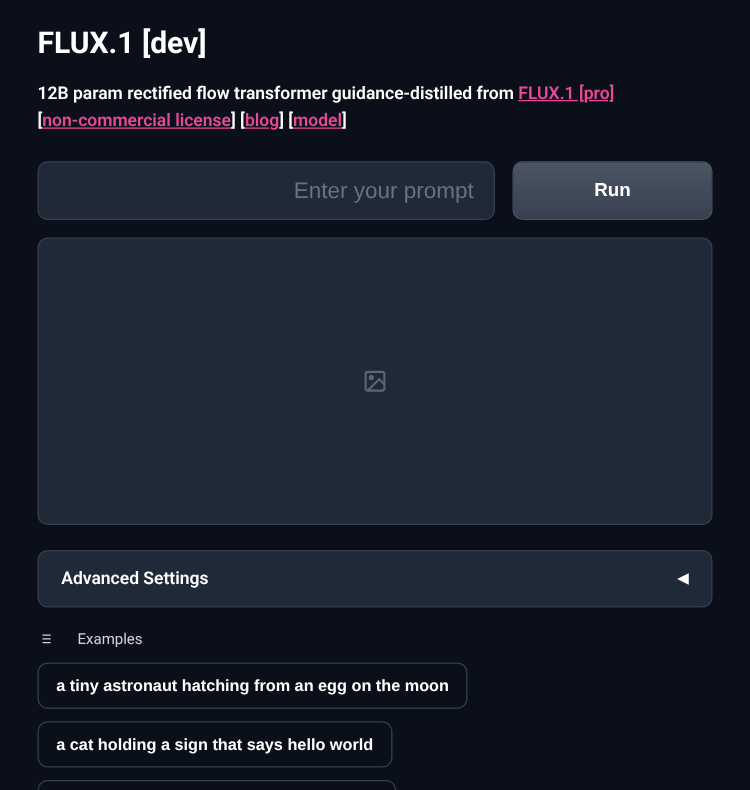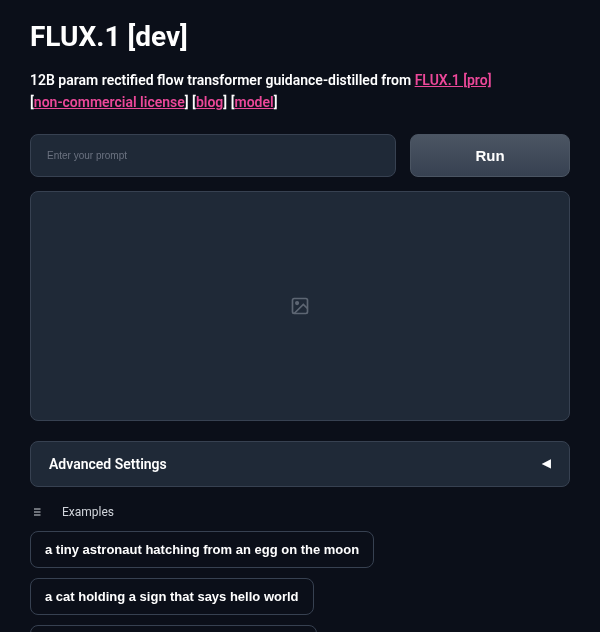--- a/index.html
+++ b/index.html
@@ -10,21 +10,21 @@
     body {
       background: #0b0f19;
       color: #e5e7eb;
       font-family: -apple-system, BlinkMacSystemFont, "Segoe UI", Roboto, sans-serif;
       width: 600px;
       height: 632px;
       padding: 20px 30px;
       overflow: hidden;
     }
     .title {
-      font-size: 28px;
+      font-size: 24px;
       font-weight: 700;
       color: #ffffff;
       margin-bottom: 16px;
     }
     .description {
       font-size: 14px;
       font-weight: 600;
       color: #ffffff;
       line-height: 1.6;
       margin-bottom: 20px;
@@ -42,22 +42,23 @@
       gap: 14px;
       margin-bottom: 14px;
     }
     .prompt-input {
       flex: 1;
       background: #1f2937;
       border: 1px solid #374151;
       border-radius: 8px;
       padding: 12px 16px;
       color: #e5e7eb;
-      font-size: 10px;
+      font-size: 18px;
       outline: none;
+      text-align: right;
     }
     .prompt-input::placeholder {
       color: #6b7280;
     }
     .run-button {
       width: 160px;
       background: linear-gradient(180deg, #4b5563 0%, #374151 100%);
       border: 1px solid #4b5563;
       border-radius: 8px;
       color: #ffffff;

